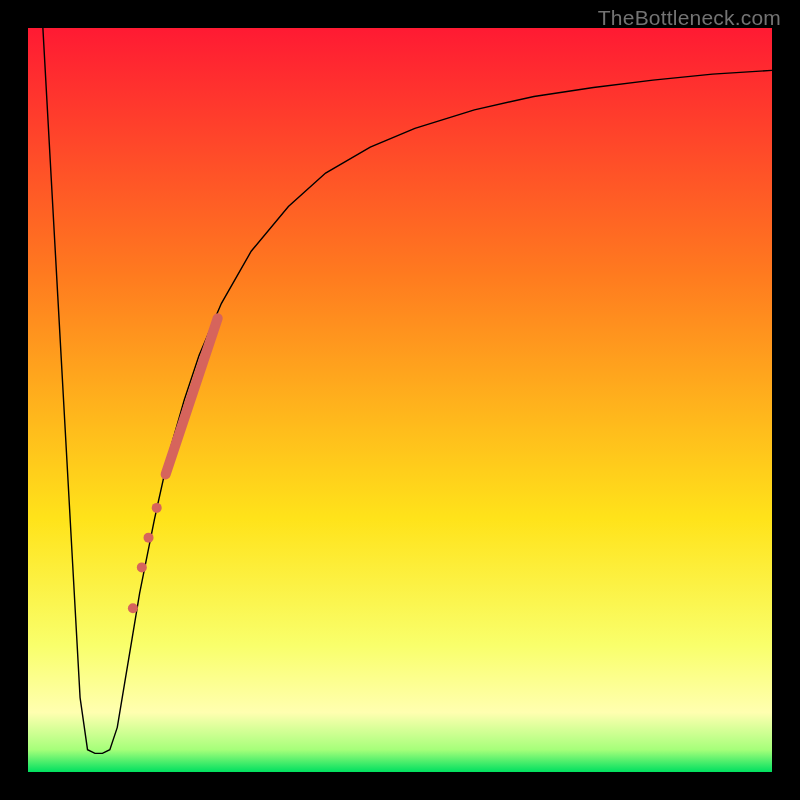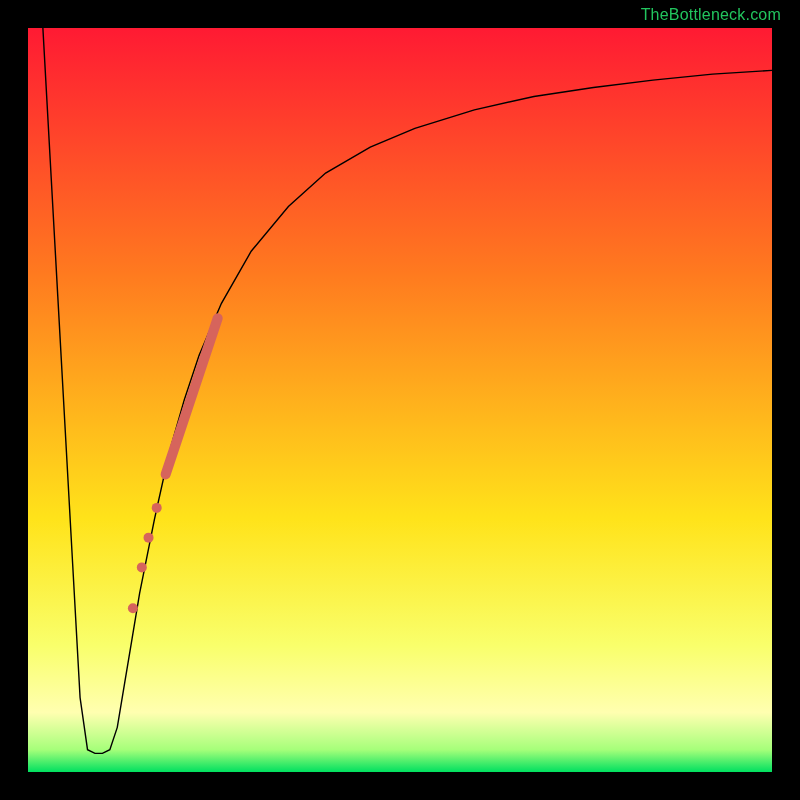--- a/index.html
+++ b/index.html
@@ -23,22 +23,22 @@
     position: absolute;
     left: 28px;
     top: 28px;
     width: 744px;
     height: 744px;
   }
   .watermark {
     position: absolute;
     top: 6px;
     right: 19px;
-    color: #22c55e;
-    font-size: 16px;
+    color: #737373;
+    font-size: 21px;
     font-weight: 500;
     letter-spacing: 0.2px;
   }
   svg {
     display: block;
   }
 </style>
 </head>
 <body>
 

